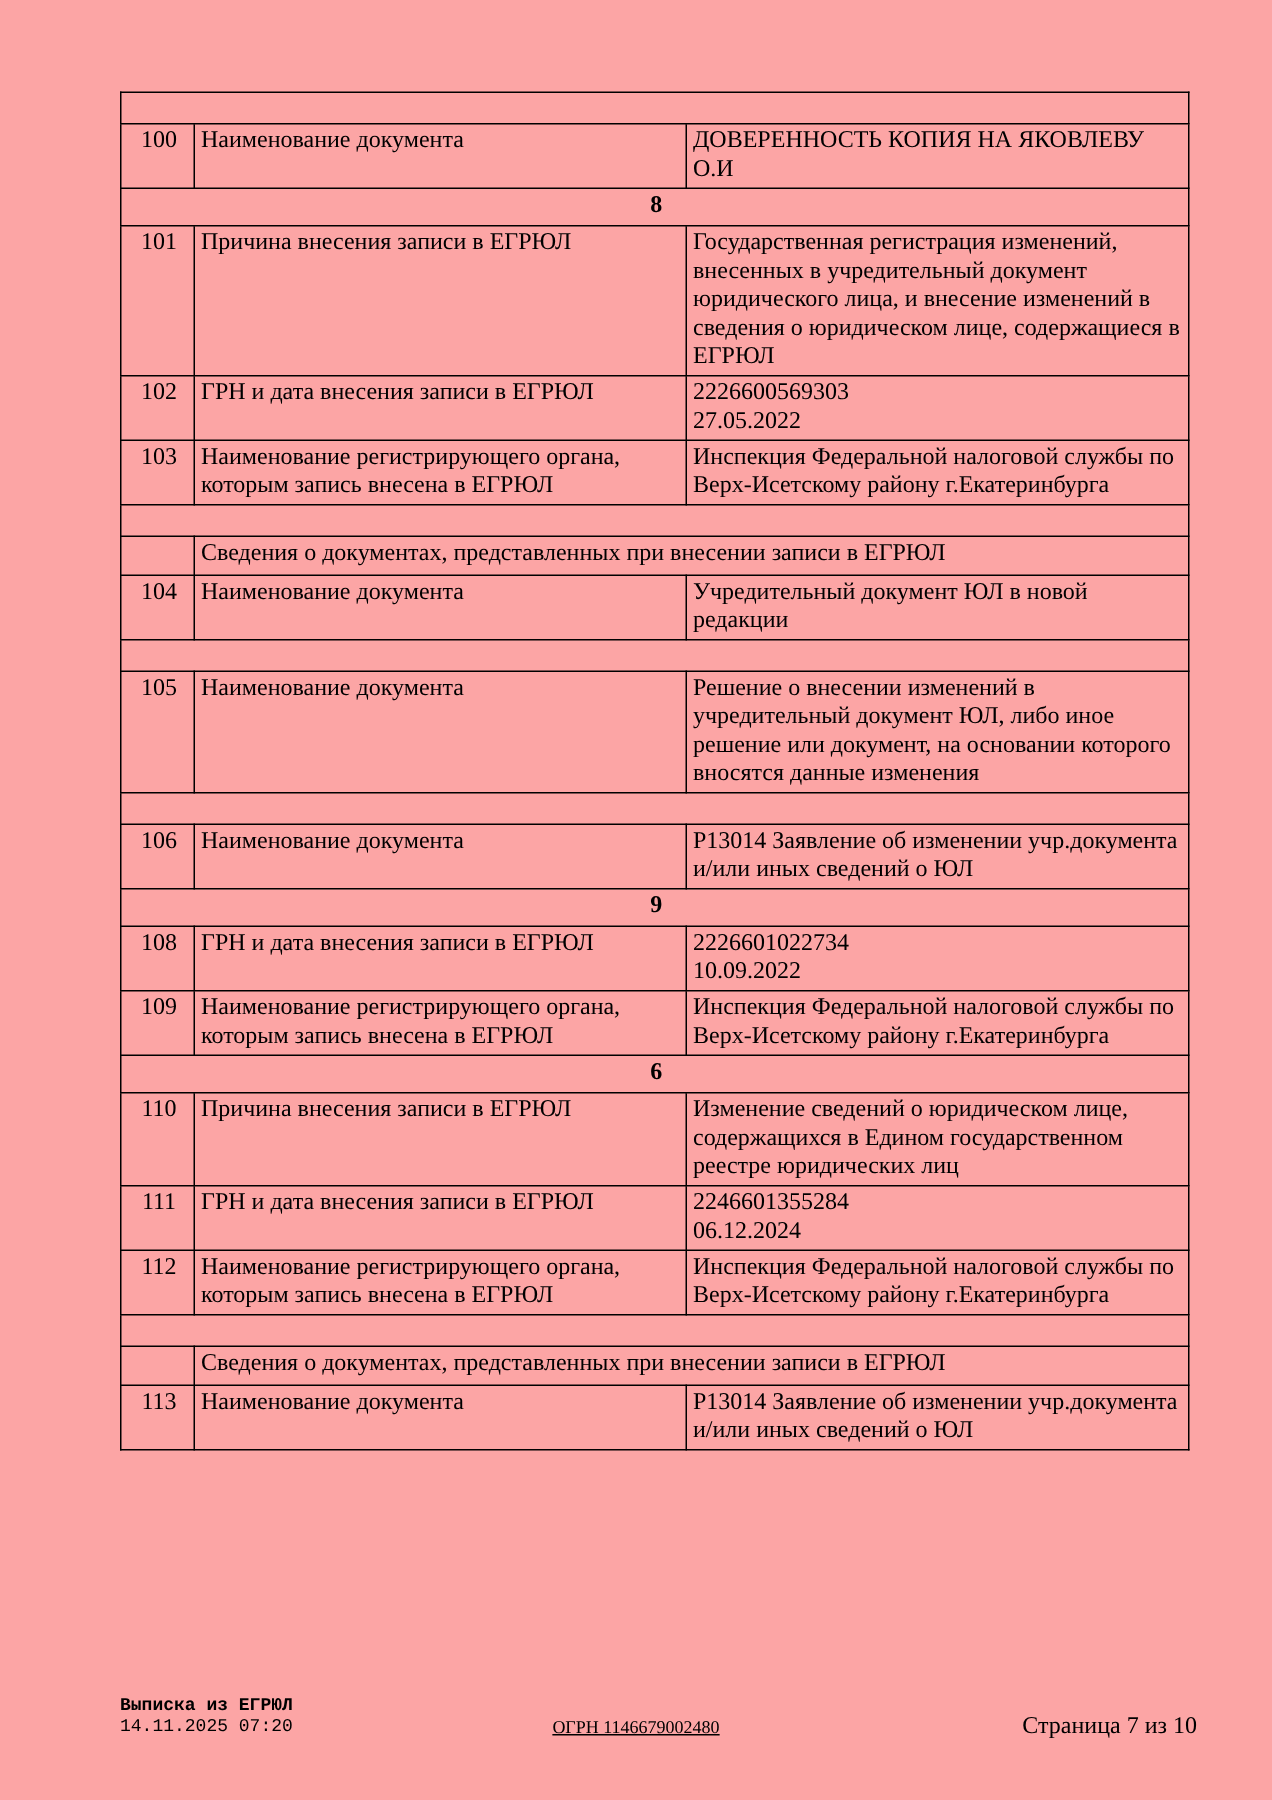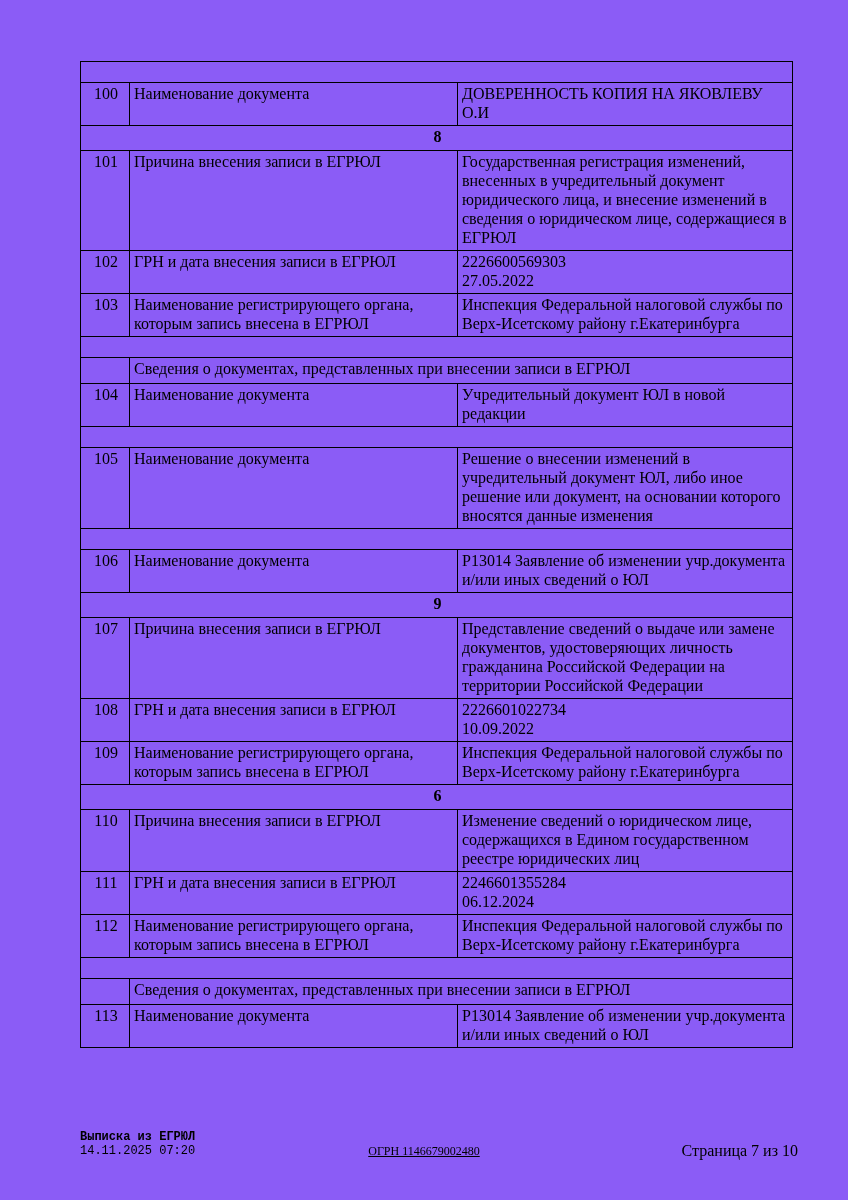--- a/index.html
+++ b/index.html
@@ -4,21 +4,21 @@
 <style>
   html, body {
     margin: 0;
     padding: 0;
     background: #ffffff;
   }
   .page {
     position: relative;
     width: 848px;
     height: 1200px;
-    background: #8b5cf6;
+    background: #fca5a5;
     color: #000000;
     font-family: "Liberation Serif", "DejaVu Serif", serif;
     overflow: hidden;
   }
   table.doc {
     position: absolute;
     left: 80px;
     top: 61px;
     width: 712px;
     border-collapse: collapse;
@@ -161,25 +161,20 @@
       <tr>
         <td class="num">106</td>
         <td class="lbl">Наименование документа</td>
         <td class="val">Р13014 Заявление об изменении учр.документа и/или иных сведений о ЮЛ</td>
       </tr>
 
       <tr class="section">
         <td colspan="3">9</td>
       </tr>
 
-      <tr>
-        <td class="num">107</td>
-        <td class="lbl">Причина внесения записи в ЕГРЮЛ</td>
-        <td class="val">Представление сведений о выдаче или замене документов, удостоверяющих личность гражданина Российской Федерации на территории Российской Федерации</td>
-      </tr>
 
       <tr>
         <td class="num">108</td>
         <td class="lbl">ГРН и дата внесения записи в ЕГРЮЛ</td>
         <td class="val">2226601022734
 10.09.2022</td>
       </tr>
 
       <tr>
         <td class="num">109</td>

